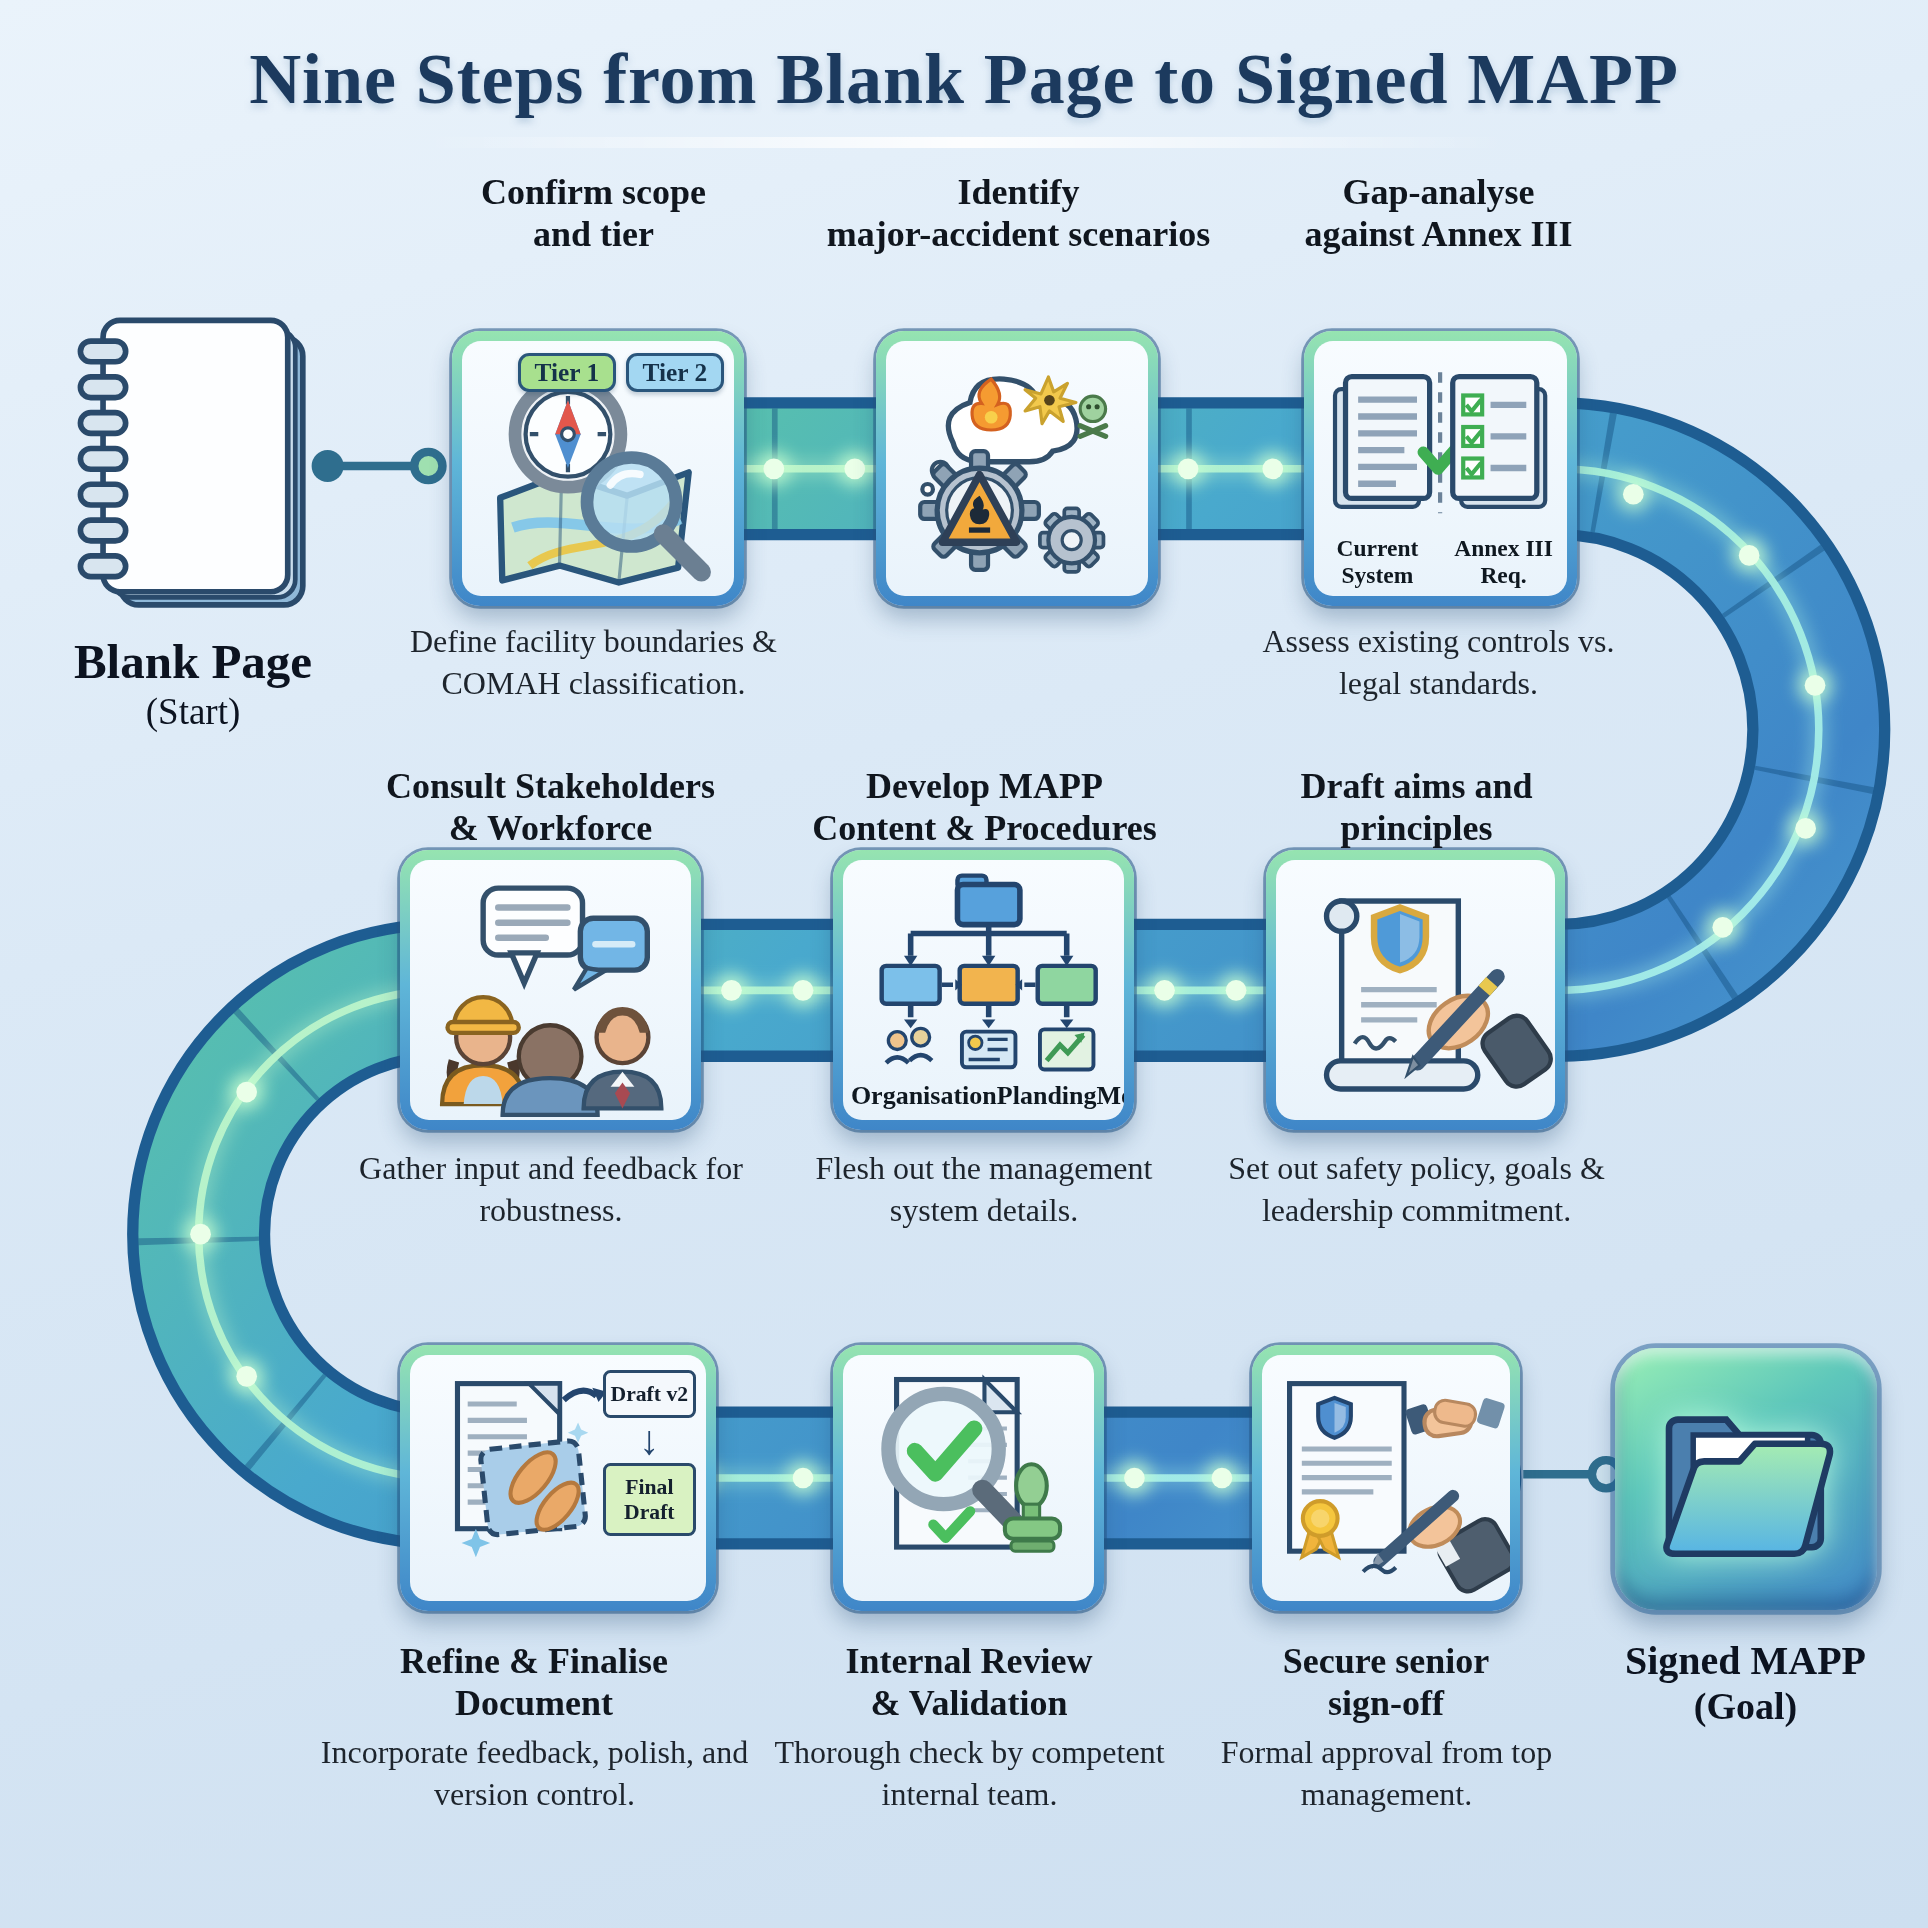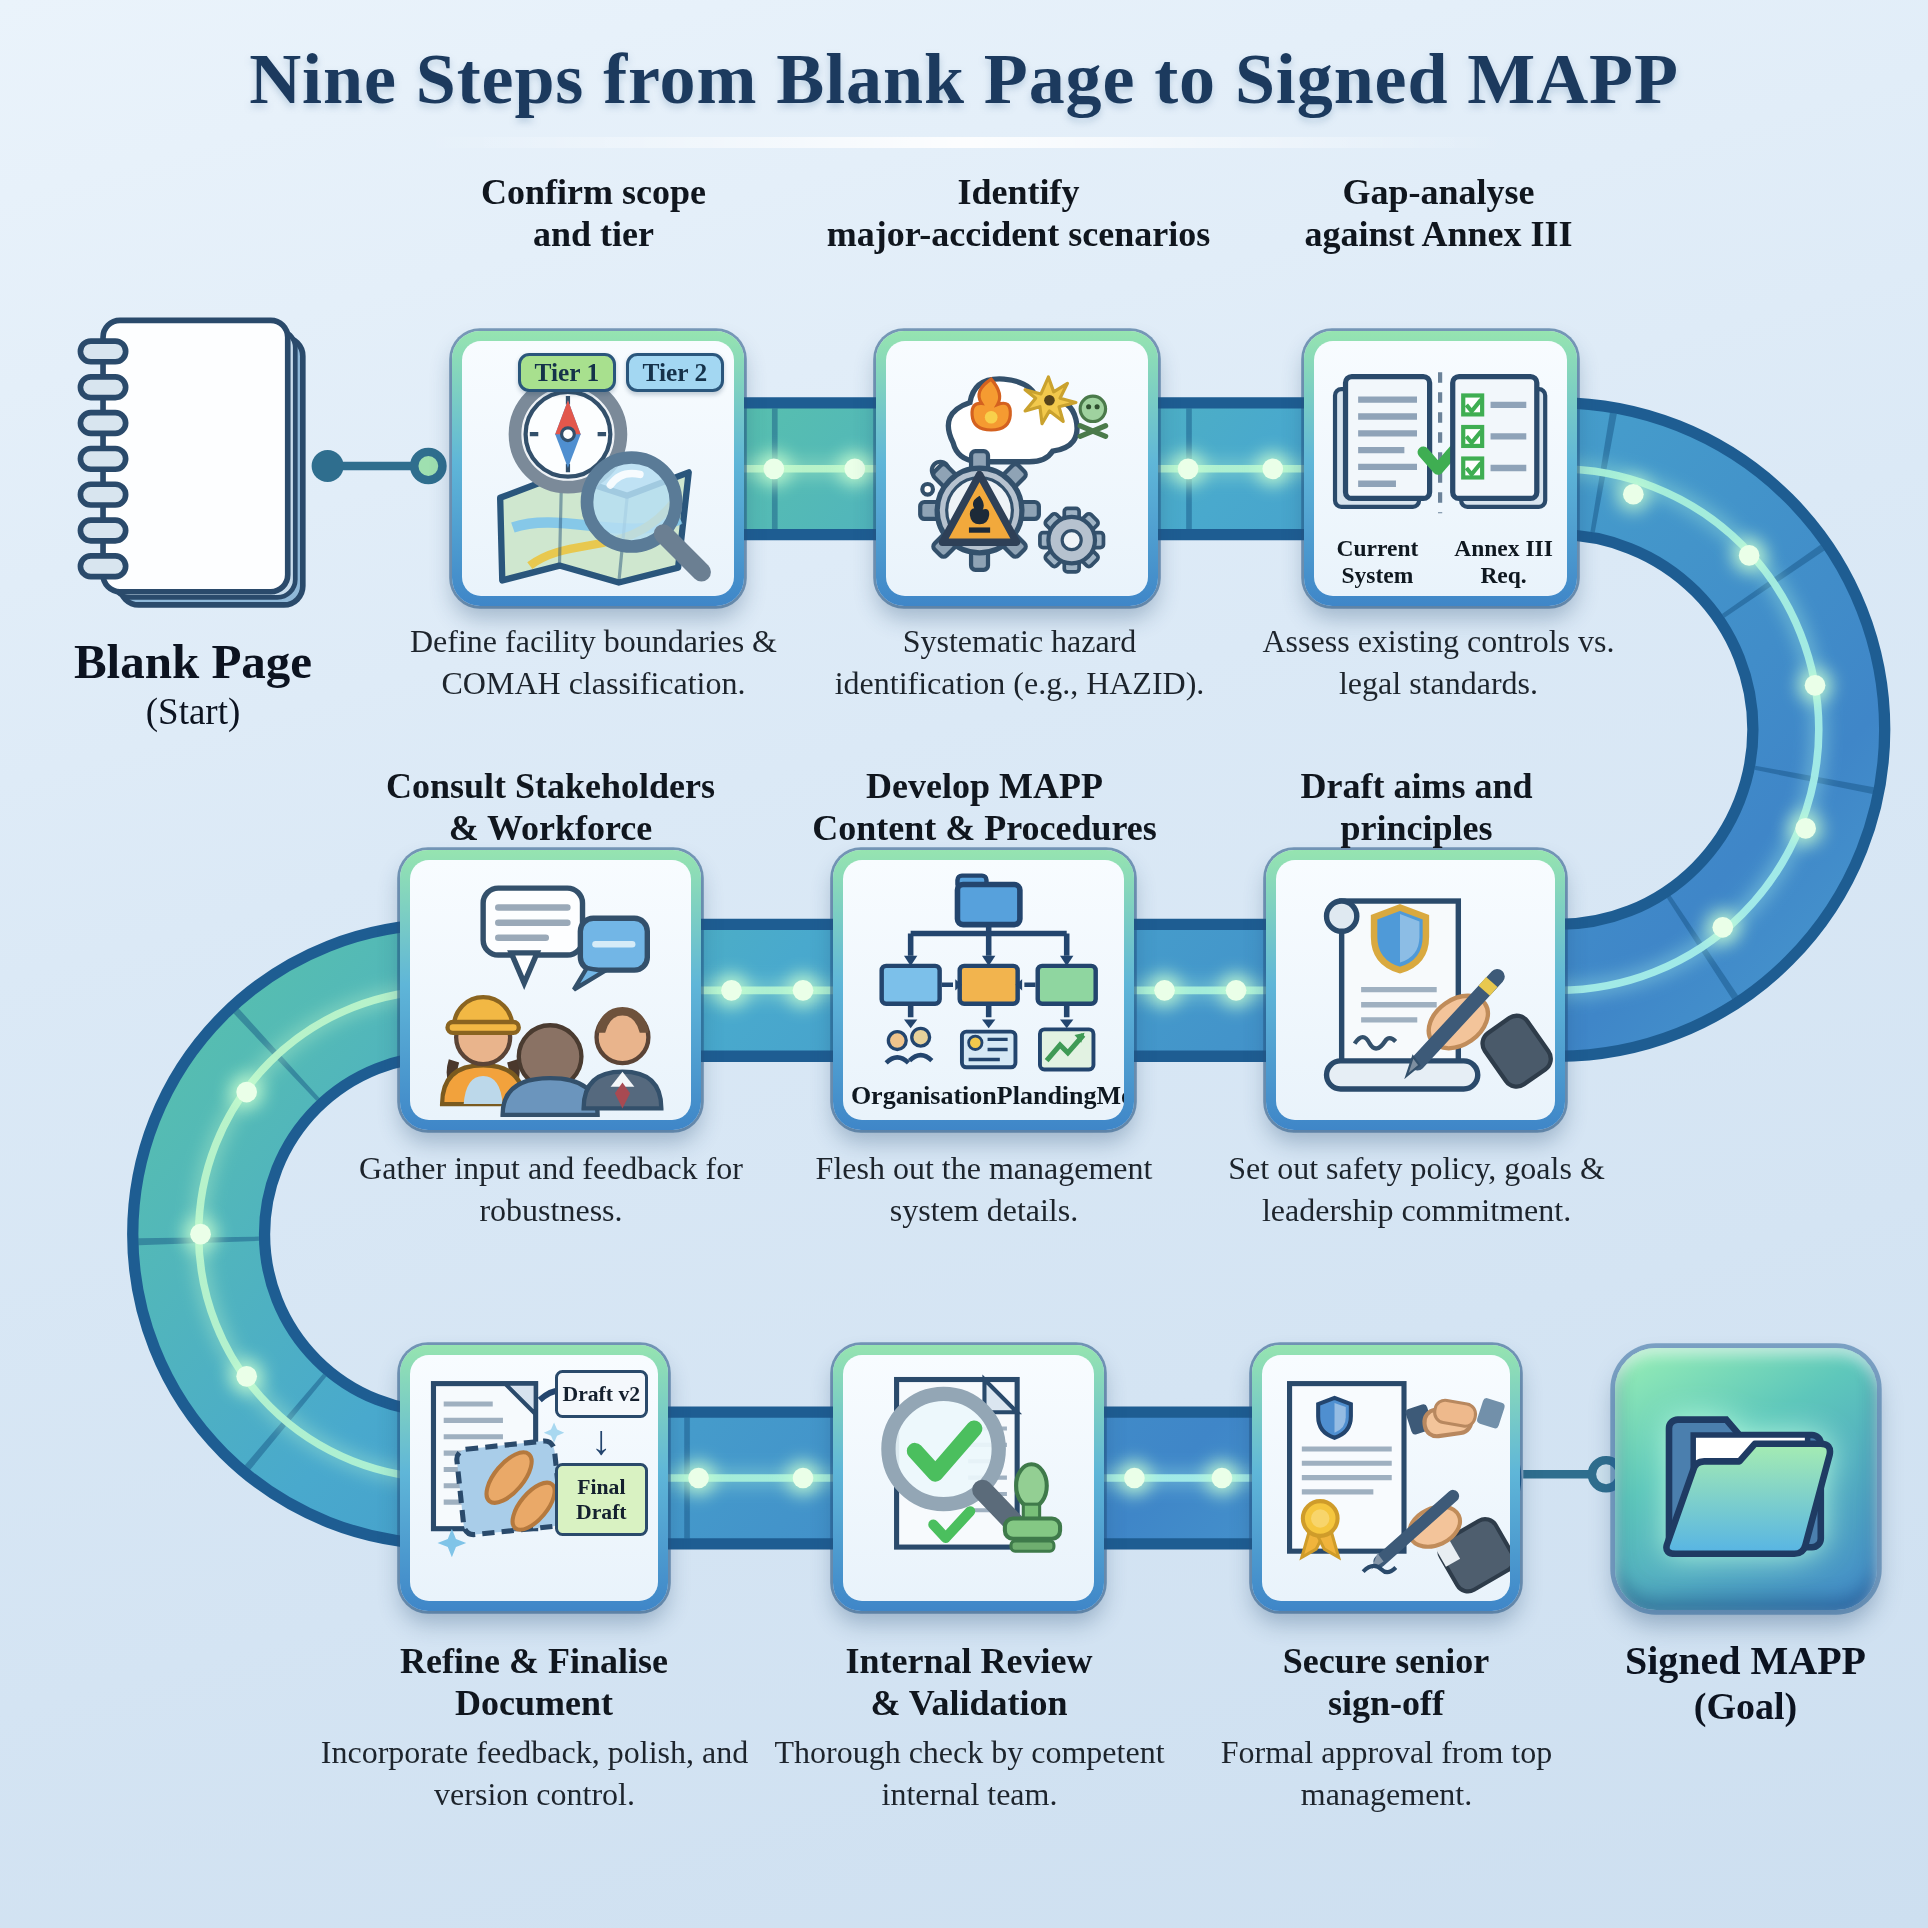--- a/index.html
+++ b/index.html
@@ -269,21 +269,20 @@
         </g>
       </svg>
       <div class="gap-labels">
         <div>Current System</div>
         <div>Annex III Req.</div>
       </div>
     </div>
   </div>
 
   <div class="step-caption" style="left:405px;top:620px;width:377px;">Define facility boundaries &amp; COMAH classification.</div>
-  <div class="step-caption" style="left:831px;top:620px;width:377px;">Systematic hazard identification (e.g., HAZID).</div>
   <div class="step-caption" style="left:1250px;top:620px;width:377px;">Assess existing controls vs. legal standards.</div>
 
   <div class="step-title" style="left:315px;top:765px;width:471px;">
     <span class="tl">Consult Stakeholders</span>
     <span class="tl">&amp; Workforce</span>
   </div>
   <div class="step-title" style="left:749px;top:765px;width:471px;">
     <span class="tl">Develop MAPP</span>
     <span class="tl">Content &amp; Procedures</span>
   </div>
@@ -385,21 +384,21 @@
           <polygon points="112,200 124,190 118,182" fill="#7e8fa0" stroke="#33506b" stroke-width="2"></polygon>
         </g>
       </svg>
     </div>
   </div>
 
   <div class="step-caption" style="left:344px;top:1147px;width:414px;">Gather input and feedback for robustness.</div>
   <div class="step-caption" style="left:777px;top:1147px;width:414px;">Flesh out the management system details.</div>
   <div class="step-caption" style="left:1200px;top:1147px;width:433px;">Set out safety policy, goals &amp; leadership commitment.</div>
 
-  <div class="card" style="left:400px;top:1345px;width:268px;height:266px;">
+  <div class="card" style="left:400px;top:1345px;width:268px;height:266px;padding-left:48px;">
     <div class="card-inner">
       <svg class="art" viewBox="0 0 240 240">
         <rect x="22" y="28" width="100" height="142" fill="#f6fafd" stroke="#2a4a6b" stroke-width="5"></rect>
         <polygon points="92,28 122,58 122,28" fill="#d6e2ee" stroke="#2a4a6b" stroke-width="4"></polygon>
         <path d="M32 48 h48 M32 64 h58 M32 80 h58 M32 96 h40 M32 112 h58 M32 128 h58 M32 144 h44" stroke="#9fb0c0" stroke-width="5"></path>
         <rect x="48" y="88" width="96" height="84" rx="10" fill="#a9cde9" stroke="#2a4a6b" stroke-width="5" stroke-dasharray="12 7" transform="rotate(-6 96 130)"></rect>
         <ellipse cx="96" cy="120" rx="14" ry="30" fill="#eaa968" stroke="#b5793e" stroke-width="4" transform="rotate(40 96 120)"></ellipse>
         <ellipse cx="120" cy="148" rx="13" ry="28" fill="#eaa968" stroke="#b5793e" stroke-width="4" transform="rotate(40 120 148)"></ellipse>
         <path d="M40 170 l4 10 10 4 -10 4 -4 10 -4 -10 -10 -4 10 -4 z" fill="#7fc4e8"></path>
         <path d="M140 66 l3 7 7 3 -7 3 -3 7 -3 -7 -7 -3 7 -3 z" fill="#a8d8f0"></path>

